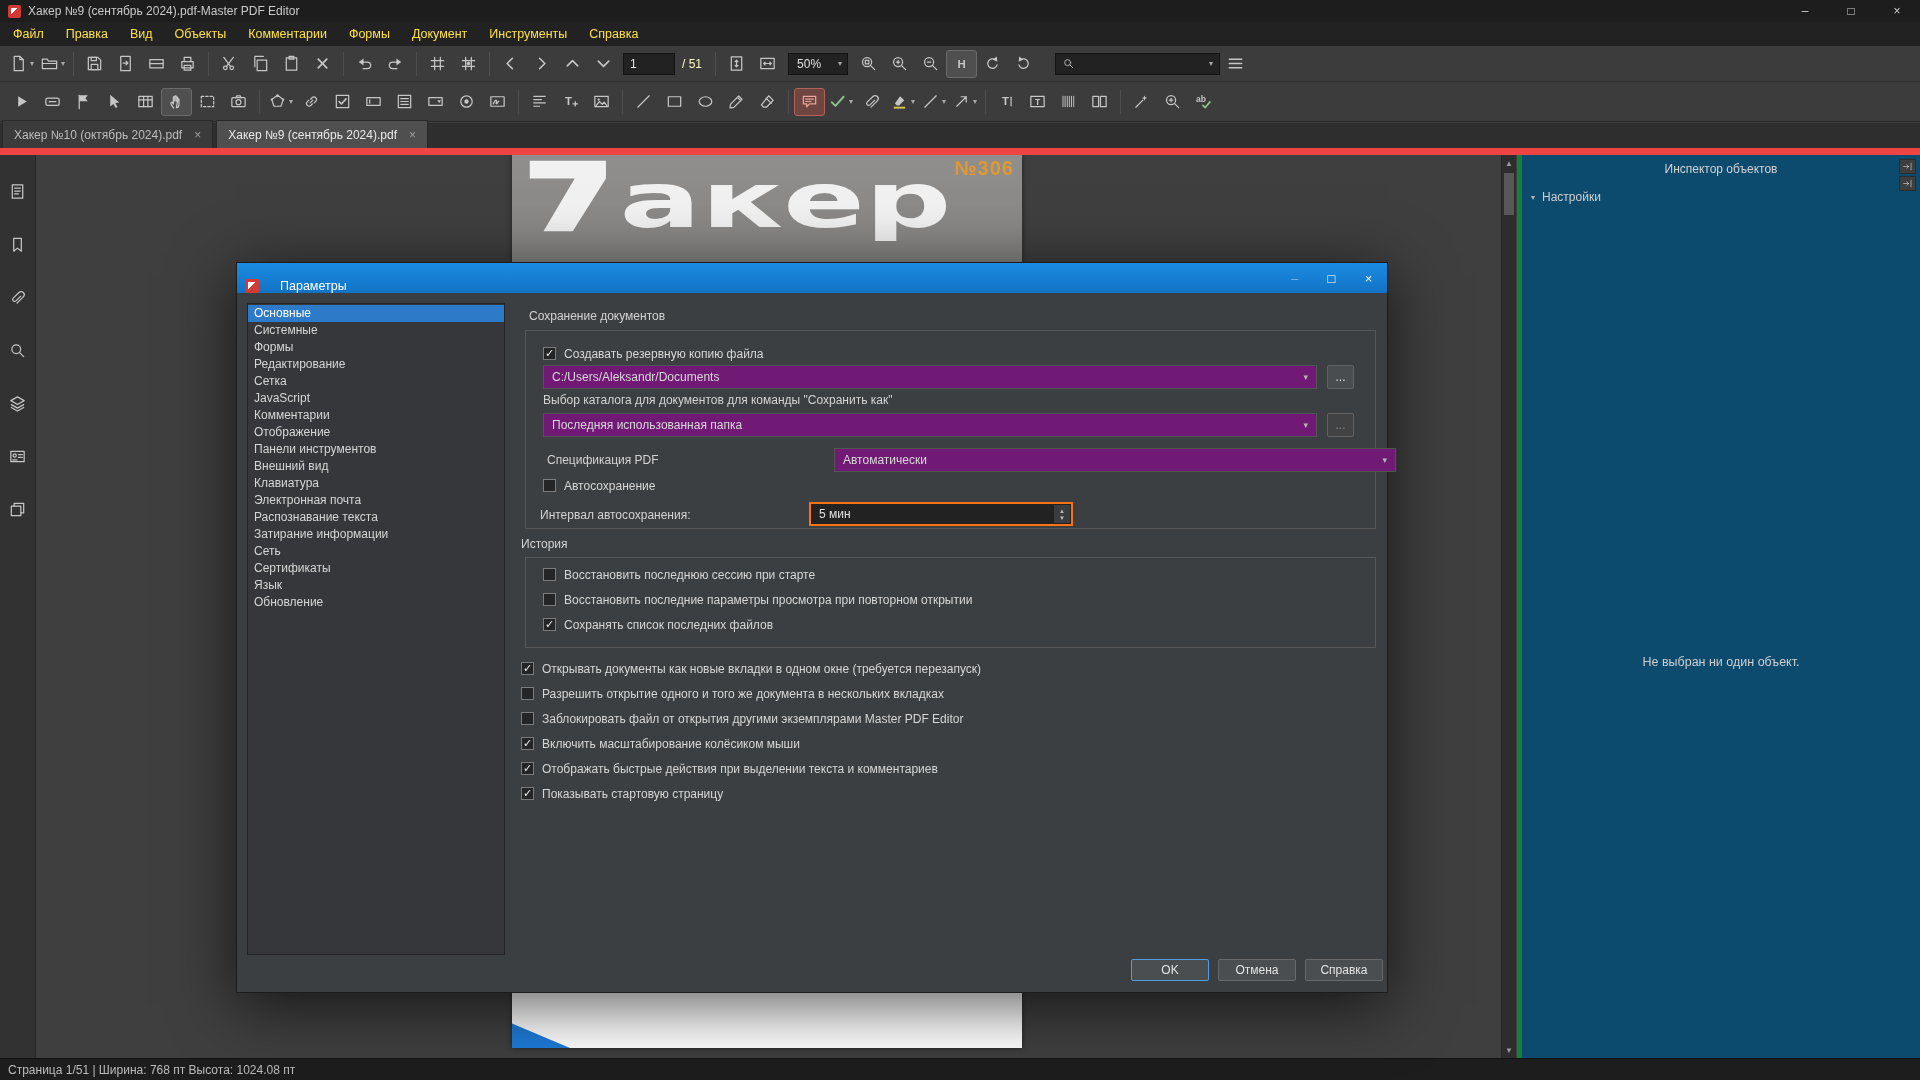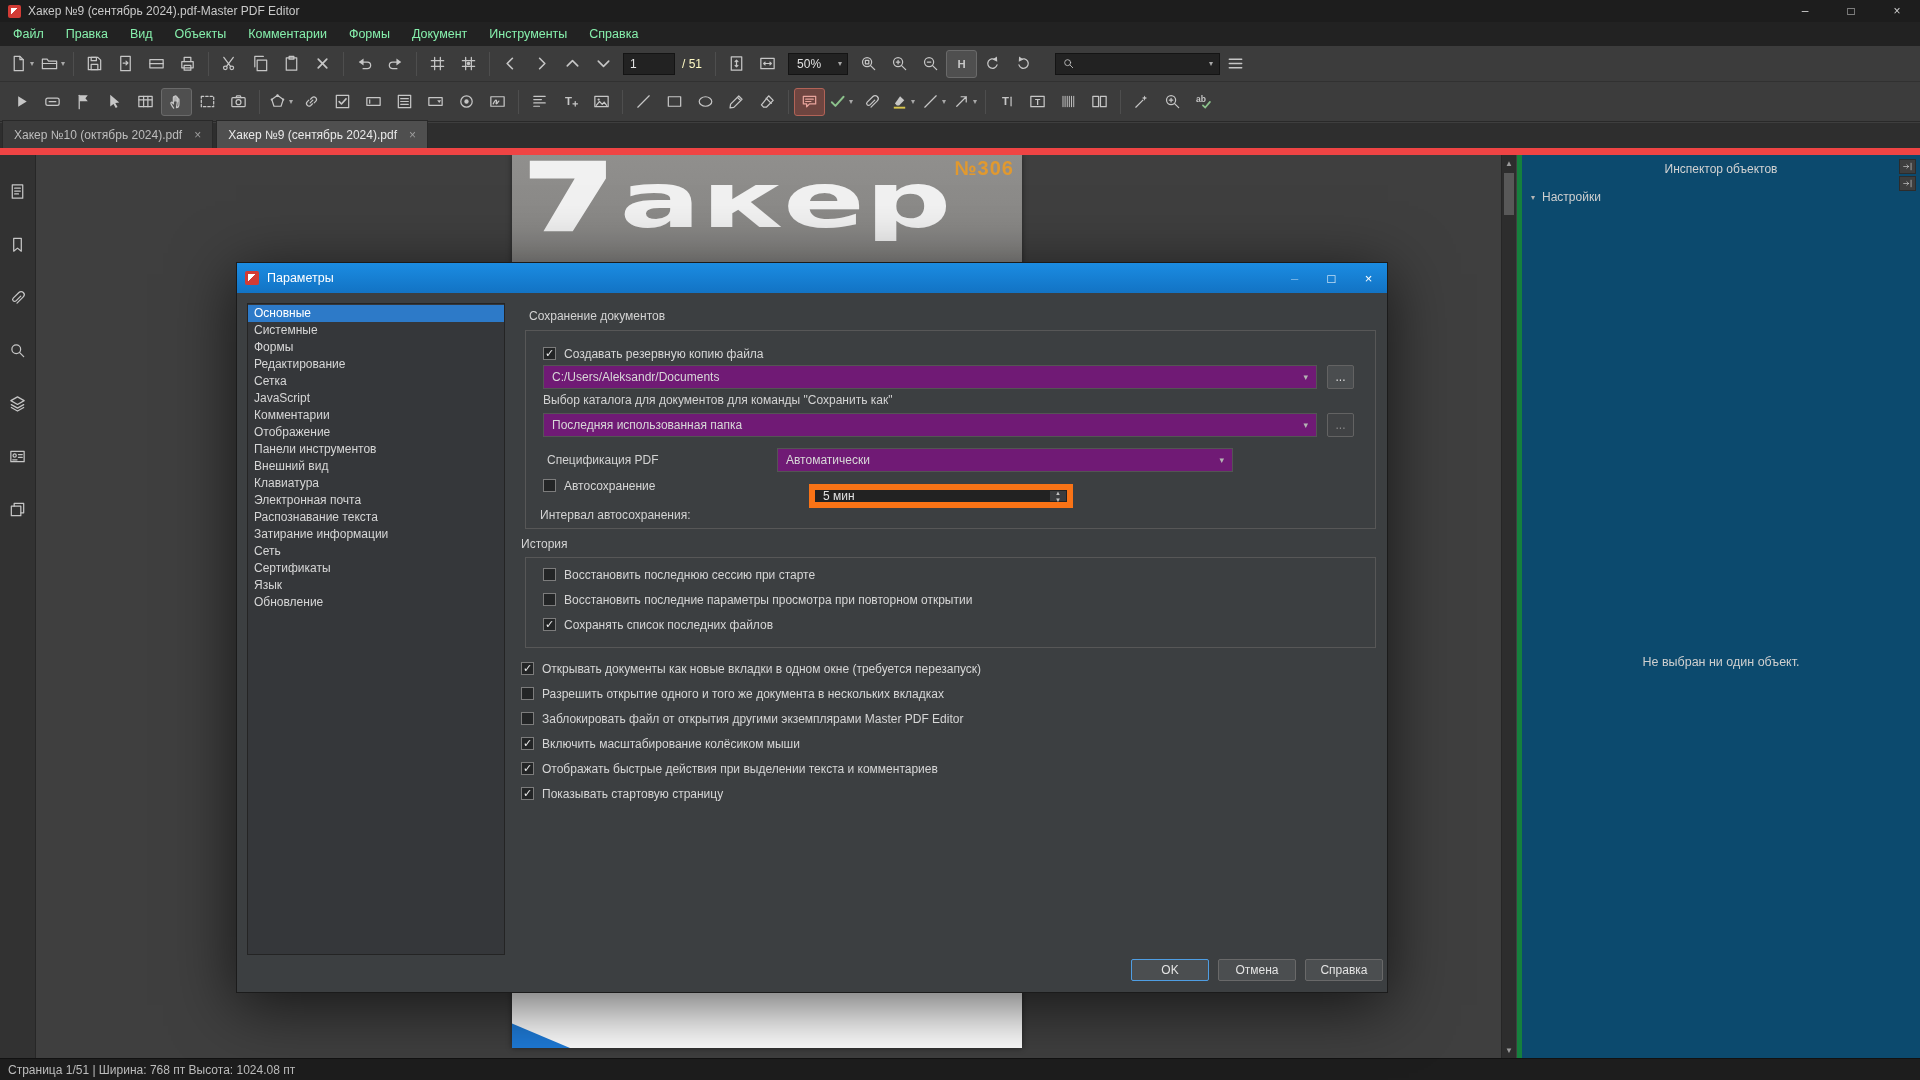--- a/index.html
+++ b/index.html
@@ -13,21 +13,21 @@
   .app-logo{width:13px;height:13px;border-radius:2px;background:#d23b35;margin:0 7px 0 8px;position:relative;flex:0 0 auto}
   .app-logo::after{content:"";position:absolute;left:3px;top:3px;width:7px;height:7px;
             background:linear-gradient(135deg,#fff 0 48%,transparent 50%)}
   .title-text{white-space:nowrap}
   .win-controls{margin-left:auto;display:flex;height:100%}
   .win-btn{width:46px;display:flex;align-items:center;justify-content:center;font-size:12px;color:#cfcfcf}
 
   
   .menubar{position:absolute;top:22px;left:0;right:0;height:24px;background:#222;
            display:flex;align-items:center;font-size:12.5px;padding-left:2px}
-  .menu-item{padding:3px 11px;color:#86efac}
+  .menu-item{padding:3px 11px;color:#fde047}
 
   
   .toolbar{position:absolute;left:0;right:0;display:flex;align-items:center;background:#3c3c3c;padding-left:6px}
   #toolbar-main{top:46px;height:36px;border-bottom:1px solid #313131}
   #toolbar-tools{top:82px;height:40px;border-bottom:1px solid #292929}
   .tbtn{height:28px;min-width:31px;padding:0 3px;display:flex;align-items:center;justify-content:center;
         border-radius:3px;gap:2px;flex:0 0 auto}
   .tbtn.active{background:#4f4f4f;border:1px solid #6a6a6a}
   .tbtn.red{background:rgba(192,84,72,.38);border:1px solid #b26357}
   .tbtn.red svg .st{stroke:#e8a49c}
@@ -85,22 +85,22 @@
   .insp-node .tri{font-size:8px;color:#b5b5b5}
   .insp-empty{position:absolute;top:500px;left:0;right:0;text-align:center;font-size:12.5px;color:#cfcf cf;color:#cfcfcf}
 
   
   .statusbar{position:absolute;left:0;right:0;bottom:0;height:22px;background:#1d1d1d;display:flex;align-items:center;
              padding-left:8px;font-size:12px;color:#bcbcbc;border-top:1px solid #121212}
 
   
   .dialog{position:absolute;left:236px;top:262px;width:1152px;height:731px;background:#3c3f41;
           border:1px solid #1b1b1b;box-shadow:0 12px 60px rgba(0,0,0,.65);z-index:50;font-size:12px}
-  .dlg-title{height:30px;background:linear-gradient(180deg,#1b8ce2 0,#1273c4 100%);display:flex;align-items:center;
-             gap:8px;padding-left:8px;color:#fff;font-size:12.5px}
+  .dlg-title{height:30px;background:linear-gradient(180deg,#1b8ce2 0,#1273c4 100%);display:flex;align-items:flex-end;
+             gap:21px;padding-left:8px;color:#fff;font-size:12.5px}
   .dlg-icon{width:14px;height:14px;border-radius:2px;background:#d23b35;position:relative;flex:0 0 auto}
   .dlg-icon::after{content:"";position:absolute;left:3px;top:3px;width:8px;height:8px;
              background:linear-gradient(135deg,#fff 0 48%,transparent 50%)}
   .dlg-controls{margin-left:auto;display:flex;height:100%}
   .dlg-btn{width:37px;display:flex;align-items:center;justify-content:center;color:#fff;font-size:13px}
   .dlg-btn.dim{color:rgba(255,255,255,.45)}
 
   .cat-list{position:absolute;left:10px;top:40px;width:258px;height:652px;background:#35373a;
             border:1px solid #242424;padding-top:1px;overflow:hidden}
   .cat{height:17px;line-height:17px;padding-left:6px;font-size:12px;color:#d6d6d6;white-space:nowrap}
@@ -120,30 +120,30 @@
   #chk-backup{left:306px;top:83px}
   #chk-autosave{left:306px;top:215px}
   #history-checks{position:absolute;left:306px;top:304px;display:flex;flex-direction:column;gap:10px}
   #general-checks{position:absolute;left:284px;top:398px;display:flex;flex-direction:column;gap:10px}
 
   .combo{position:absolute;height:24px;background:#701a75;border:1px solid #545454;display:flex;align-items:center;
          justify-content:space-between;padding:0 8px;font-size:12px;color:#d8d8d8;white-space:nowrap}
   .combo .caret{font-size:9px;color:#b5b5b5;margin-left:8px}
   .c-backup{left:306px;top:102px;width:774px}
   .c-saveas{left:306px;top:150px;width:774px}
-  .c-spec{left:540px;top:185px;width:456px}
+  .c-spec{left:597px;top:185px;width:562px}
   .mini-btn{position:absolute;width:27px;height:24px;background:#4a4d4f;border:1px solid #636363;border-radius:2px;
             display:flex;align-items:center;justify-content:center;font-size:12px;color:#dddddd}
   .mini-btn.dim{color:#8a8a8a;background:#404244}
   .b1{left:1090px;top:102px}
   .b2{left:1090px;top:150px}
   .l-saveas{left:306px;top:130px}
   .l-spec{left:310px;top:190px}
   .l-interval{left:303px;top:245px}
-  .spin{position:absolute;left:572px;top:221px;width:264px;height:24px;background:#222;border:6px solid #f97316;
+  .spin{position:absolute;left:572px;top:239px;width:264px;height:24px;background:#222;border:2px solid #f97316;
         display:flex;align-items:center;padding-left:8px;font-size:12px;color:#e0e0e0}
   .spin-btns{position:absolute;right:1px;top:1px;bottom:1px;width:16px;background:#3a3c3e;display:flex;
              flex-direction:column;align-items:center;justify-content:center;font-size:6px;color:#c0c0c0;gap:1px}
 
   .dlg-buttons{position:absolute;left:894px;top:696px;display:flex;gap:9px}
   .btn{min-width:78px;height:22px;background:#4b4e50;border:1px solid #696969;border-radius:2px;display:flex;
        align-items:center;justify-content:center;font-size:12px;color:#e3e3e3;padding:0 10px}
   .btn.ok{border-color:#4f9ee3}
 
   

